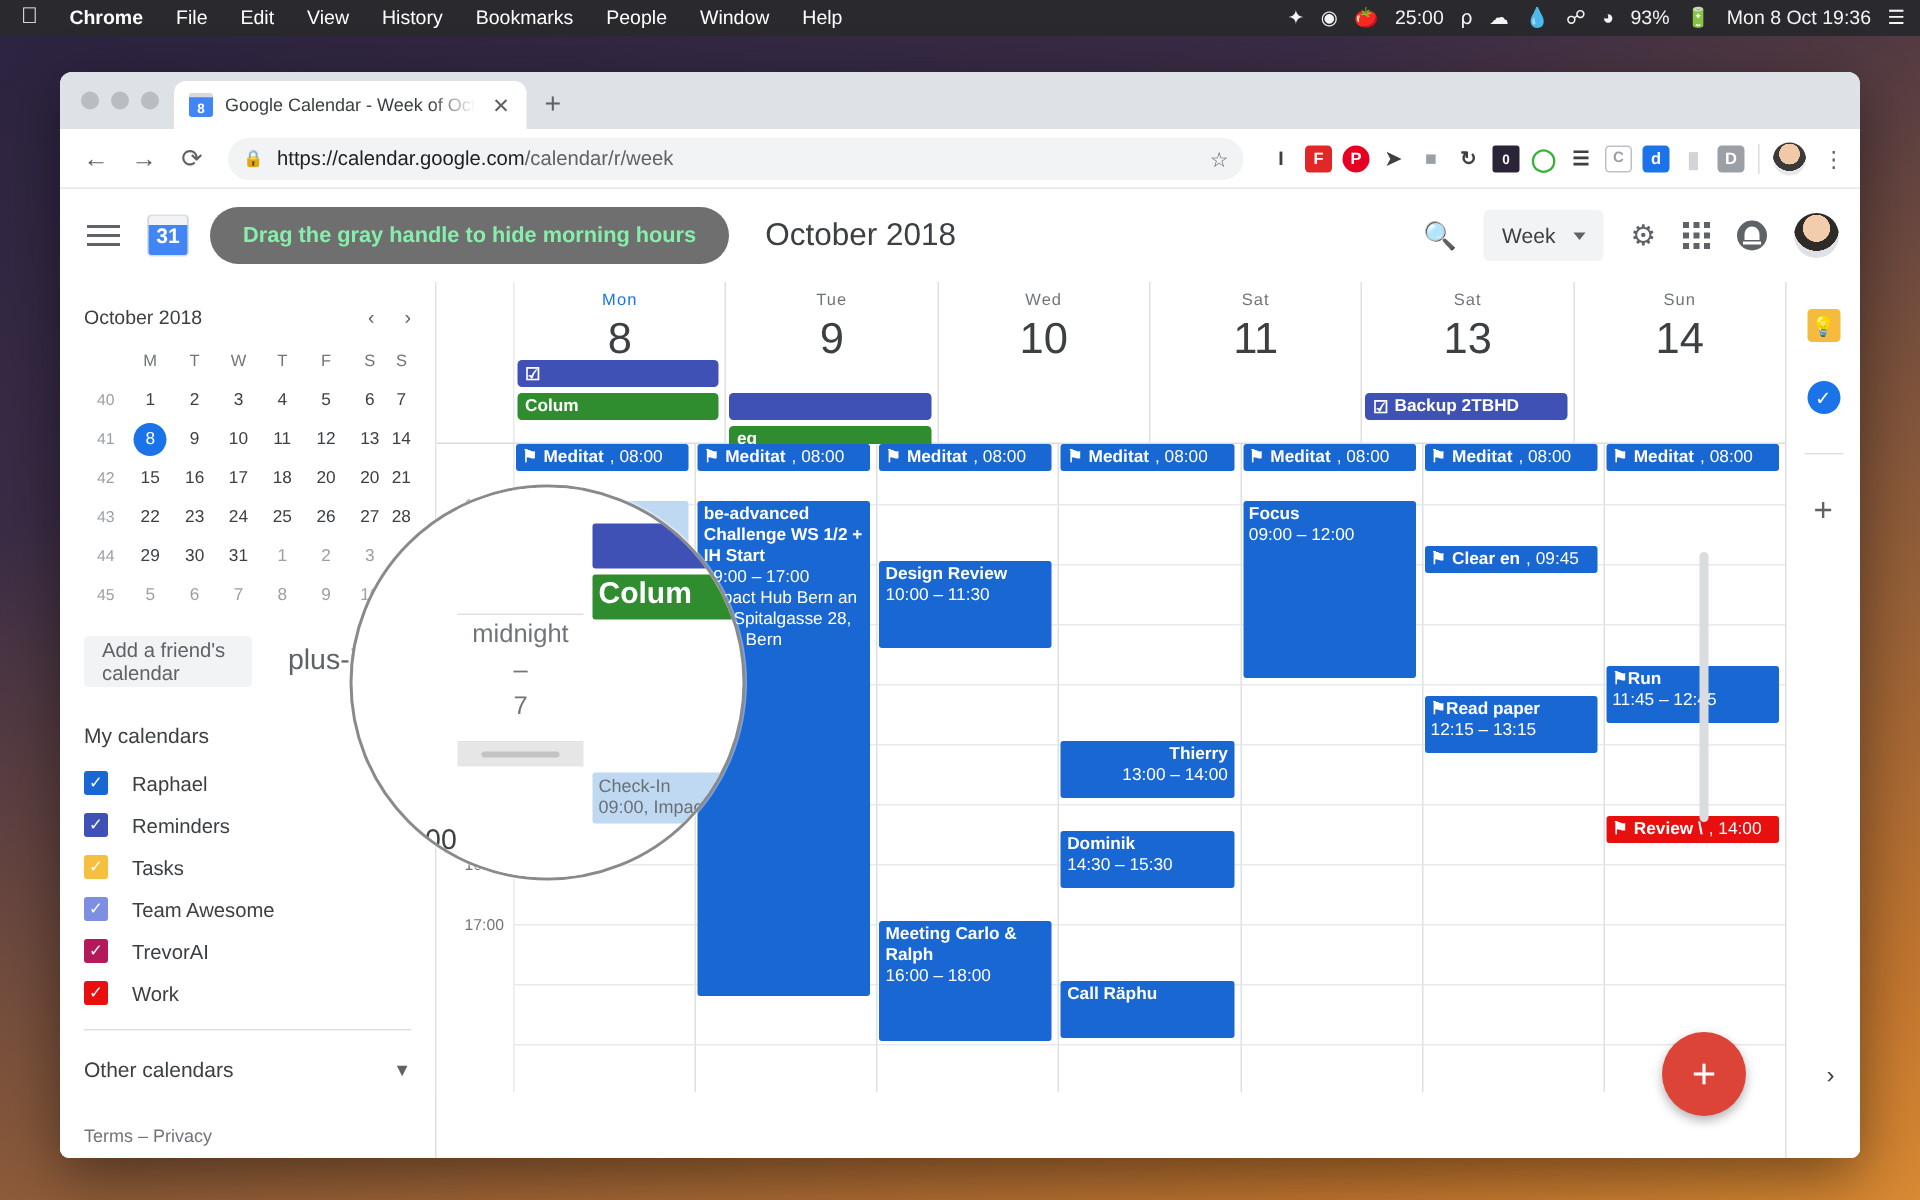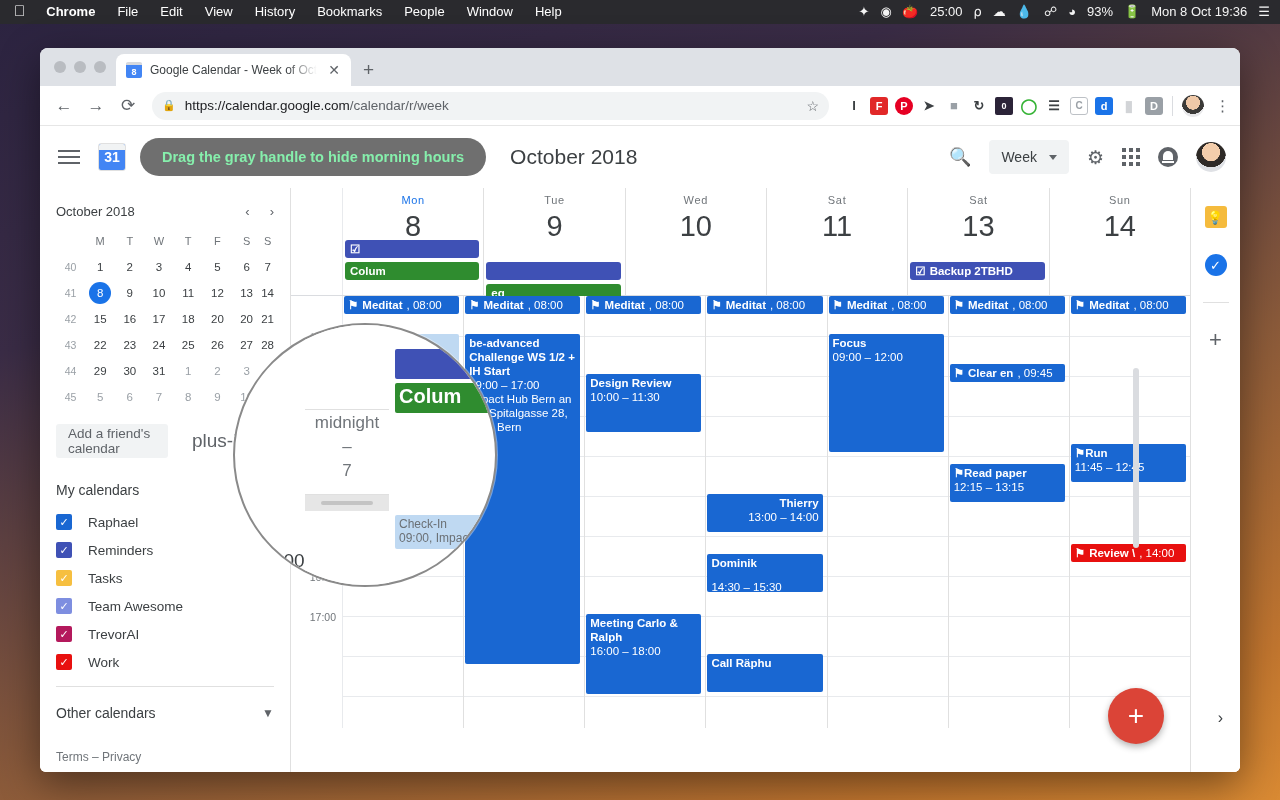--- a/index.html
+++ b/index.html
@@ -596,21 +596,21 @@
                 <div class="hline" style="top: 280px;"></div>
                 <div class="hline" style="top: 320px;"></div>
                 <div class="hline" style="top: 360px;"></div>
                 <div class="hline" style="top: 400px;"></div>
                 <div class="ev flag" style="background: rgb(25, 103, 210); top: 0px; height: 18px;">
                   <span style="flex: 0 0 auto;">⚑</span>
                   <b>Meditat</b>
                   <span class="t">, 08:00</span>
                 </div>
                 <div class="ev" style="background: rgb(25, 103, 210); top: 198px; height: 38px; text-align: right;"><b>Thierry</b><span class="t" style="display: block;">13:00 – 14:00</span></div>
-                <div class="ev" style="background: rgb(25, 103, 210); top: 258px; height: 38px;"><b>Dominik</b><span class="t" style="display: block; margin-top: 10px;">14:30 – 15:30</span></div>
+                <div class="ev" style="background: rgb(25, 103, 210); top: 258px; height: 38px;"><b>Dominik</b><span class="t" style="display: block;">14:30 – 15:30</span></div>
                 <div class="ev" style="background: rgb(25, 103, 210); top: 358px; height: 38px;"><b>Call Räphu</b></div>
               </div>
               <div class="col">
                 <div class="hline" style="top: 40px;"></div>
                 <div class="hline" style="top: 80px;"></div>
                 <div class="hline" style="top: 120px;"></div>
                 <div class="hline" style="top: 160px;"></div>
                 <div class="hline" style="top: 200px;"></div>
                 <div class="hline" style="top: 240px;"></div>
                 <div class="hline" style="top: 280px;"></div>

